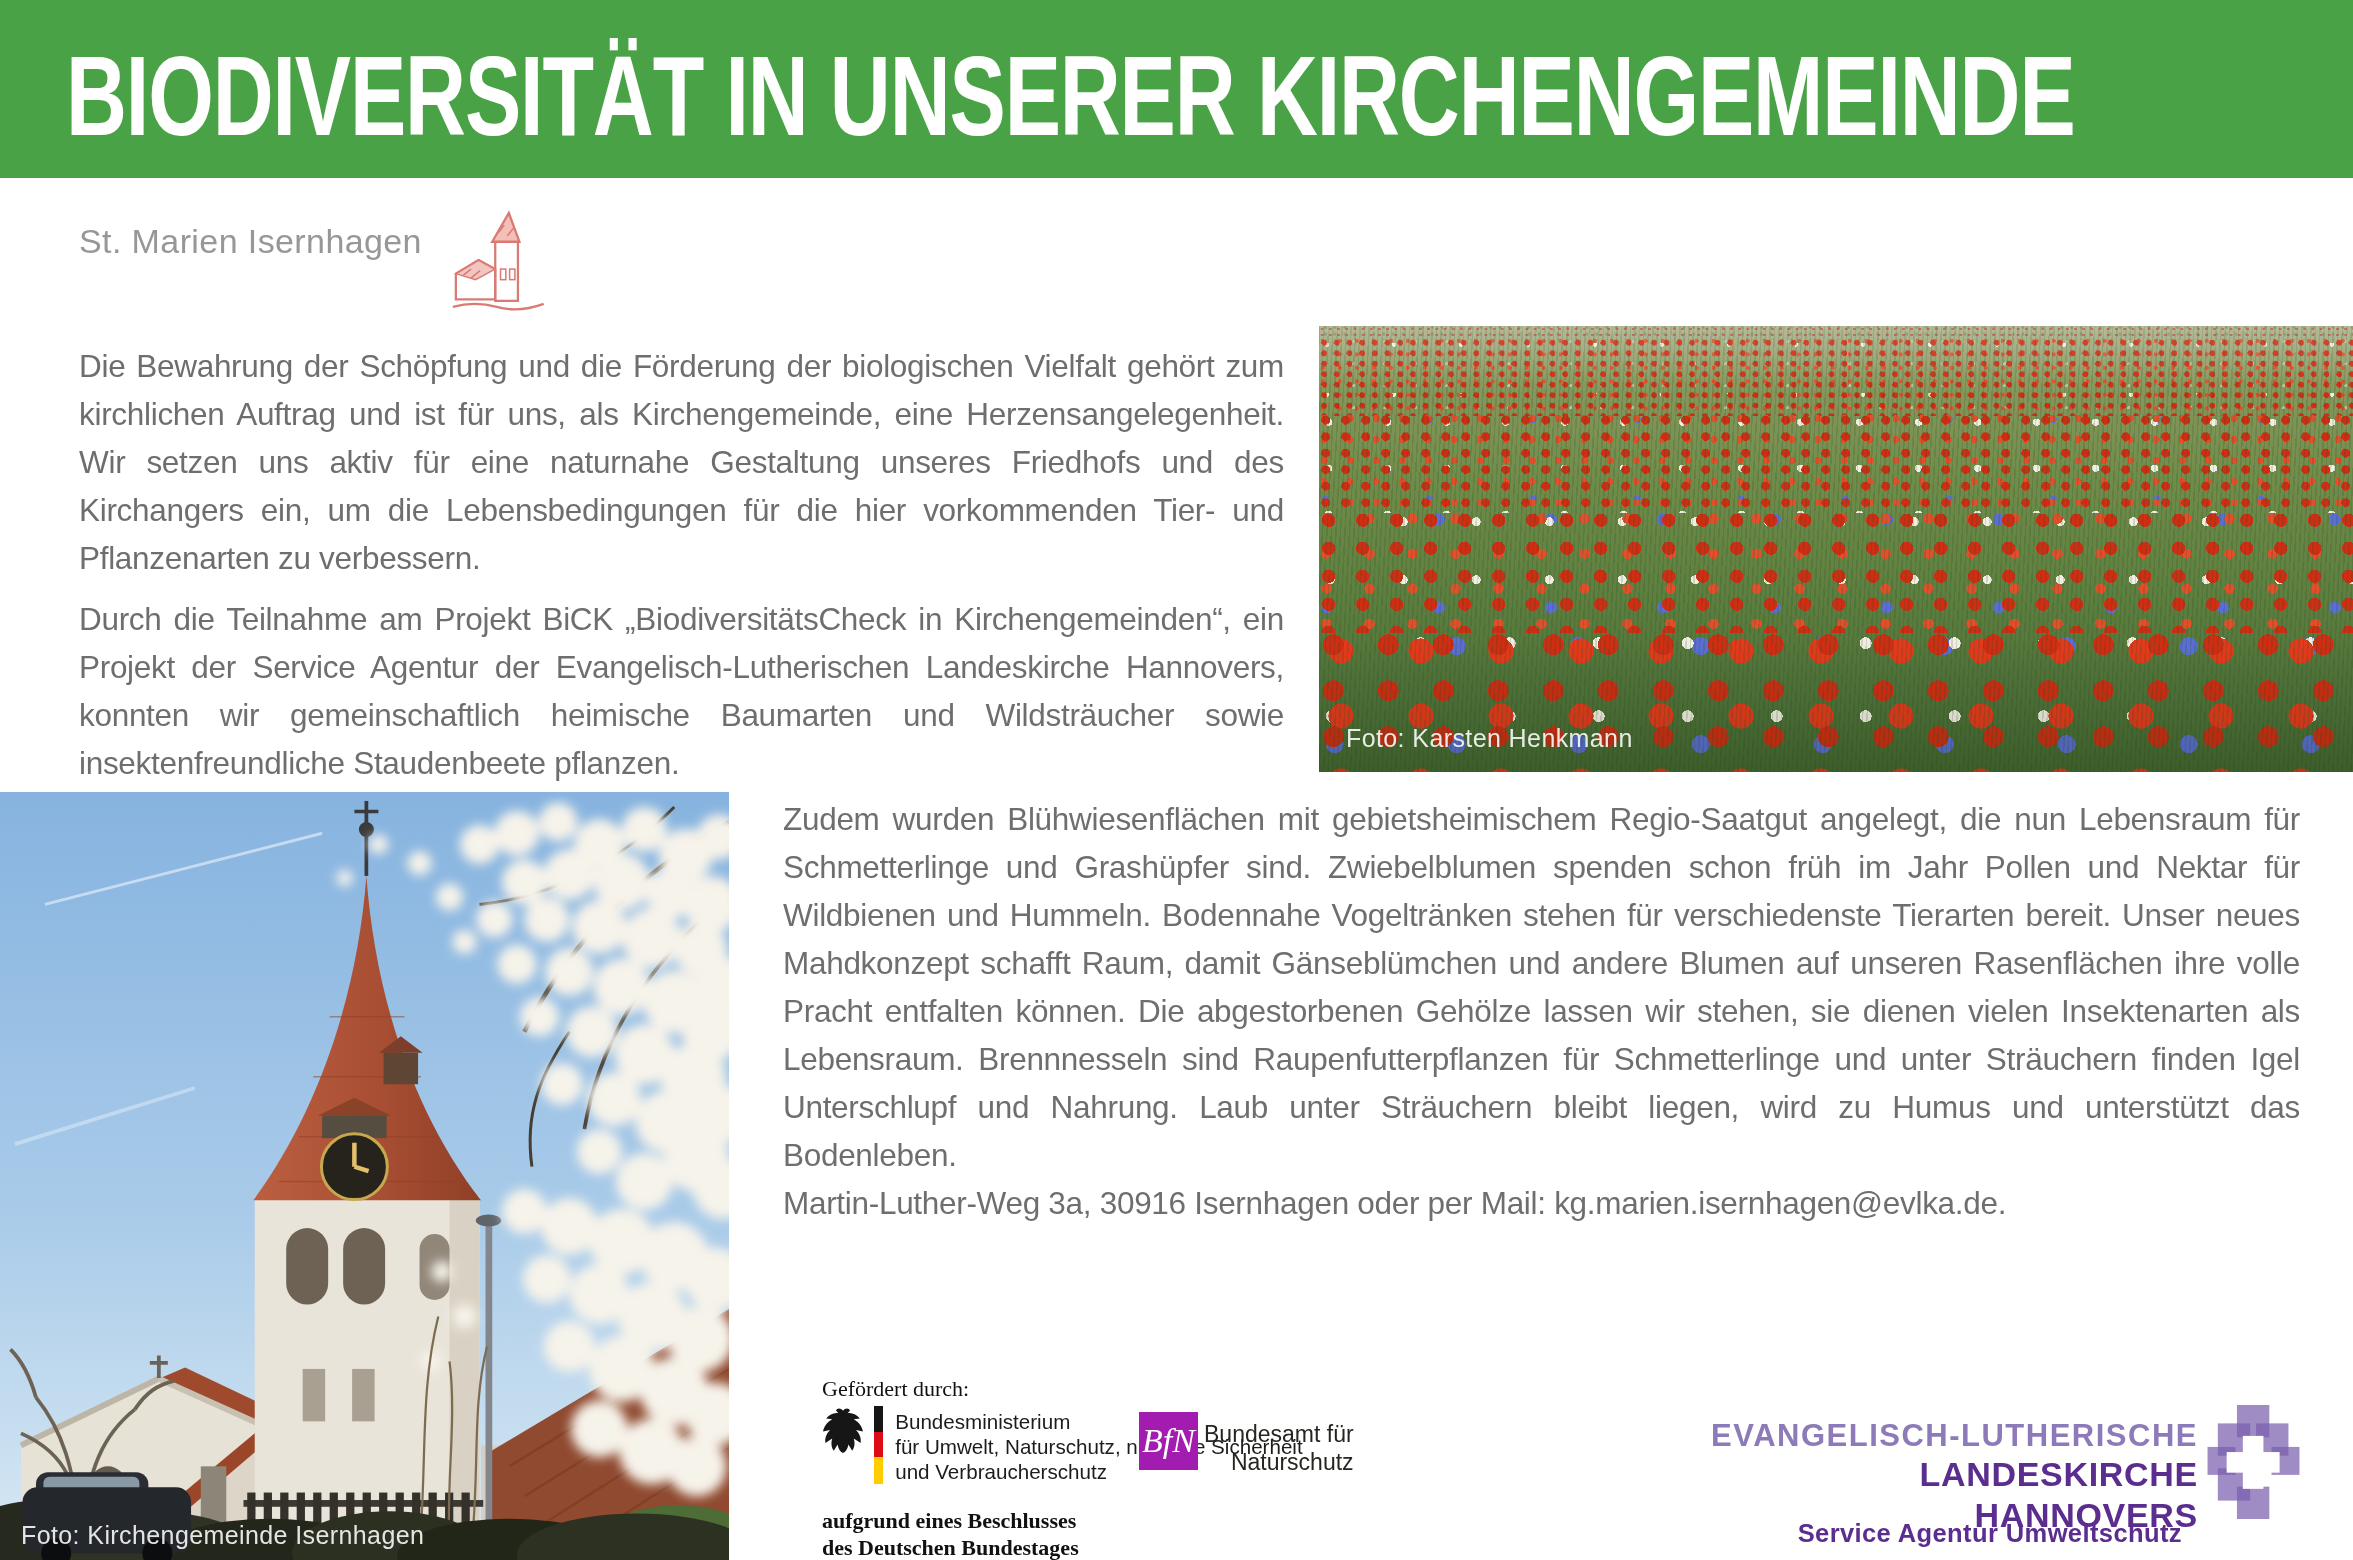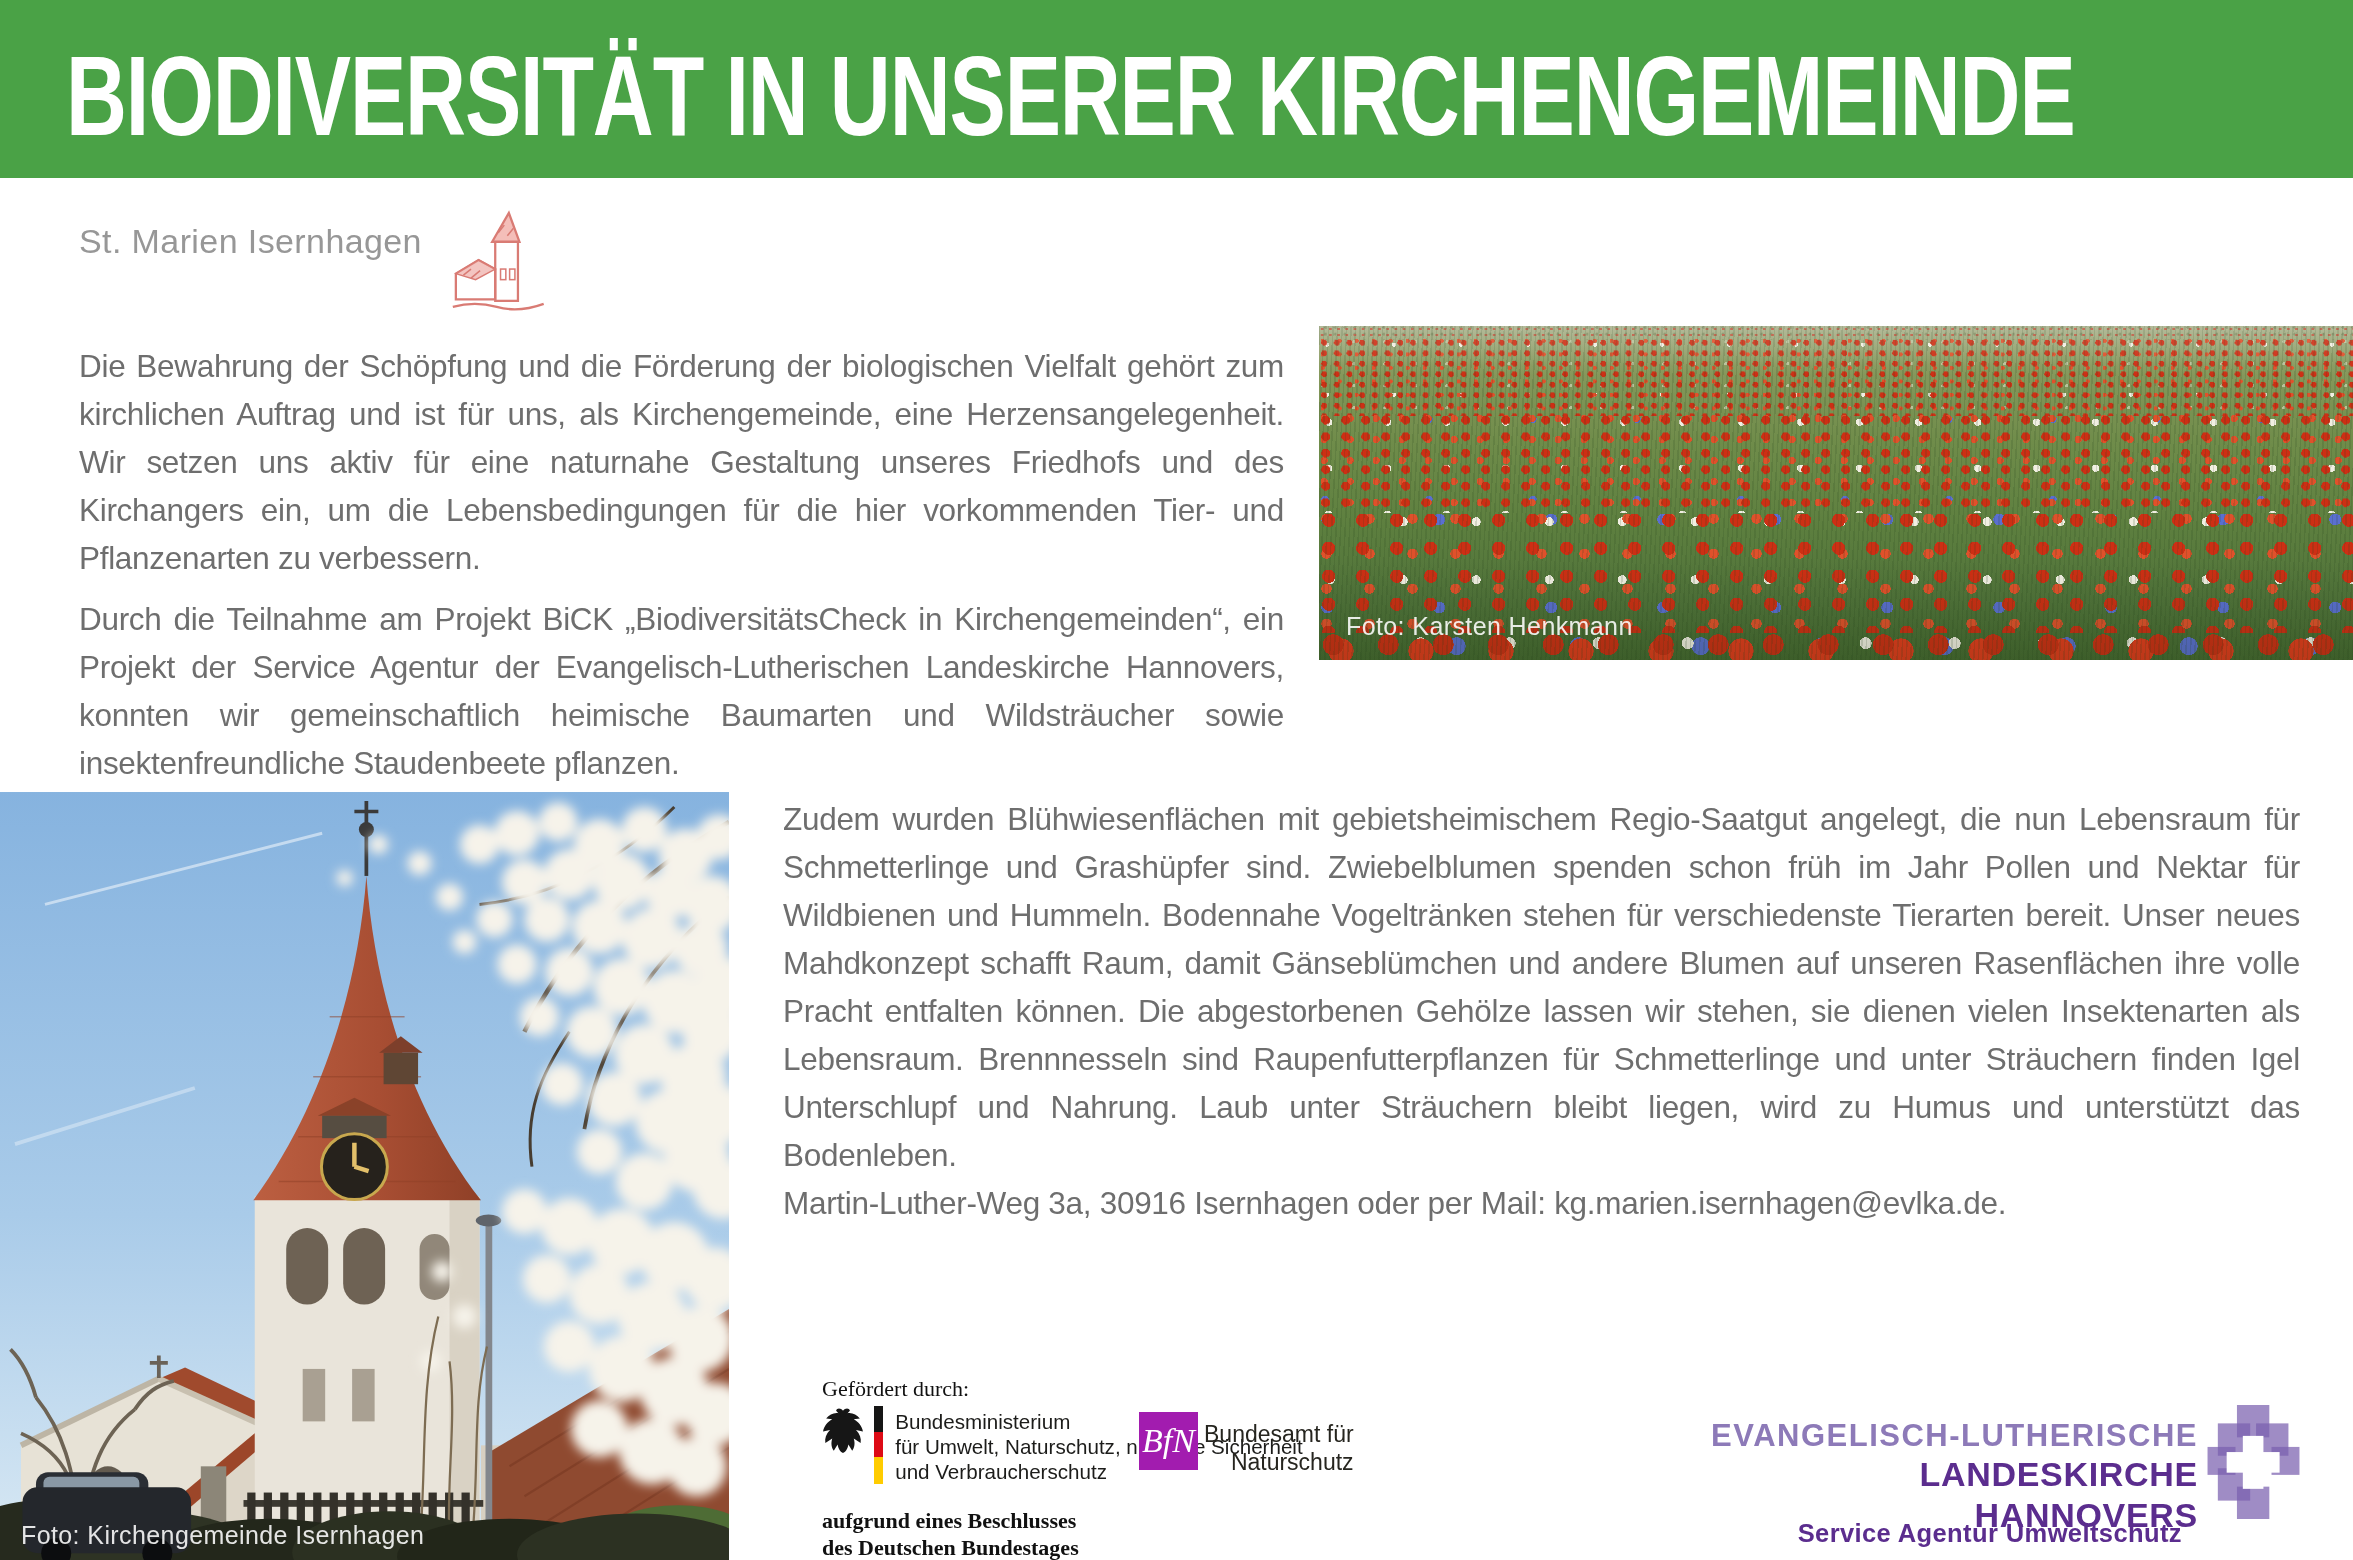--- a/index.html
+++ b/index.html
@@ -34,21 +34,21 @@
 
   
   .intro-col{position:absolute;left:79px;top:342px;width:1205px;}
   .main-col{position:absolute;left:783px;top:795px;width:1517px;}
   .body-par{margin:0;font-size:31.5px;line-height:48px;color:#6e6e6e;text-align:justify;
     letter-spacing:-0.3px;}
   .intro-col .body-par + .body-par{margin-top:12.7px;}
   .par-gap{margin-top:19.5px !important;}
 
   
-  .meadow{position:absolute;left:1319px;top:326px;width:1034px;height:334px;overflow:hidden;
+  .meadow{position:absolute;left:1319px;top:326px;width:1034px;height:446px;overflow:hidden;
     background:linear-gradient(180deg,#a8b089 0%,#87995d 12%,#6f8c4a 35%,#5d7f3f 60%,#50733a 82%,#466a31 100%);}
   .mb{position:absolute;left:0;right:0;}
   .mb0{top:0;height:13.5px;opacity:.85;background-image:
     radial-gradient(circle 1.5px at 3px 3px,#c24a33 98%,transparent),
     radial-gradient(circle 1.5px at 6.7px 1.5px,#7d8a5e 98%,transparent);
     background-size:8.2px 6px,9.7px 6.7px;}
   .mb1{top:12px;height:78px;background-image:
     radial-gradient(circle 3px at 5.2px 4.5px,#cd2f14 98%,transparent),
     radial-gradient(circle 2.2px at 3.7px 3px,#e0512b 98%,transparent),
     radial-gradient(circle 2.2px at 8.2px 6.7px,#f1efe2 98%,transparent),

